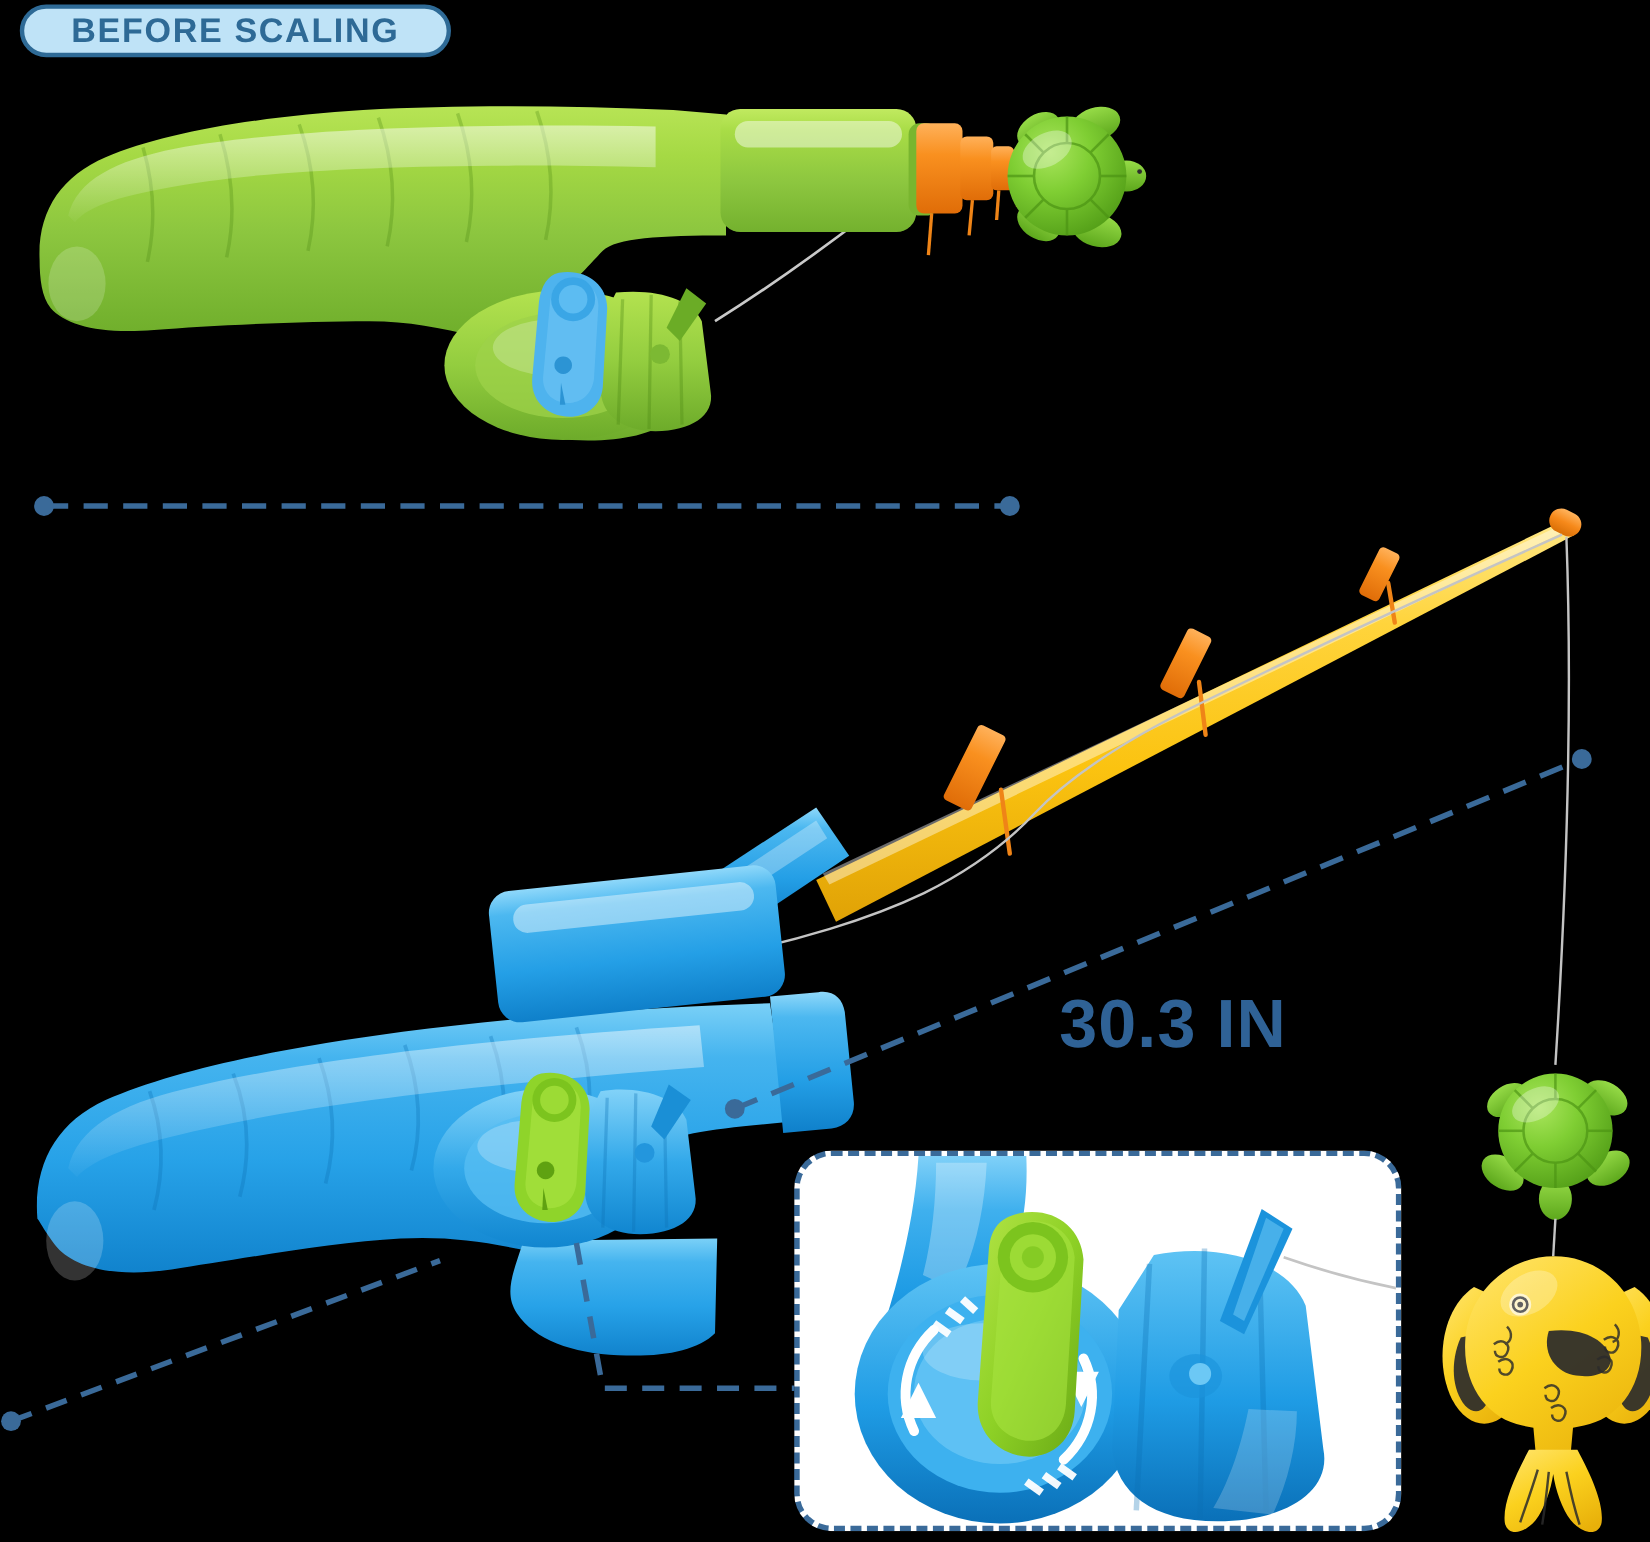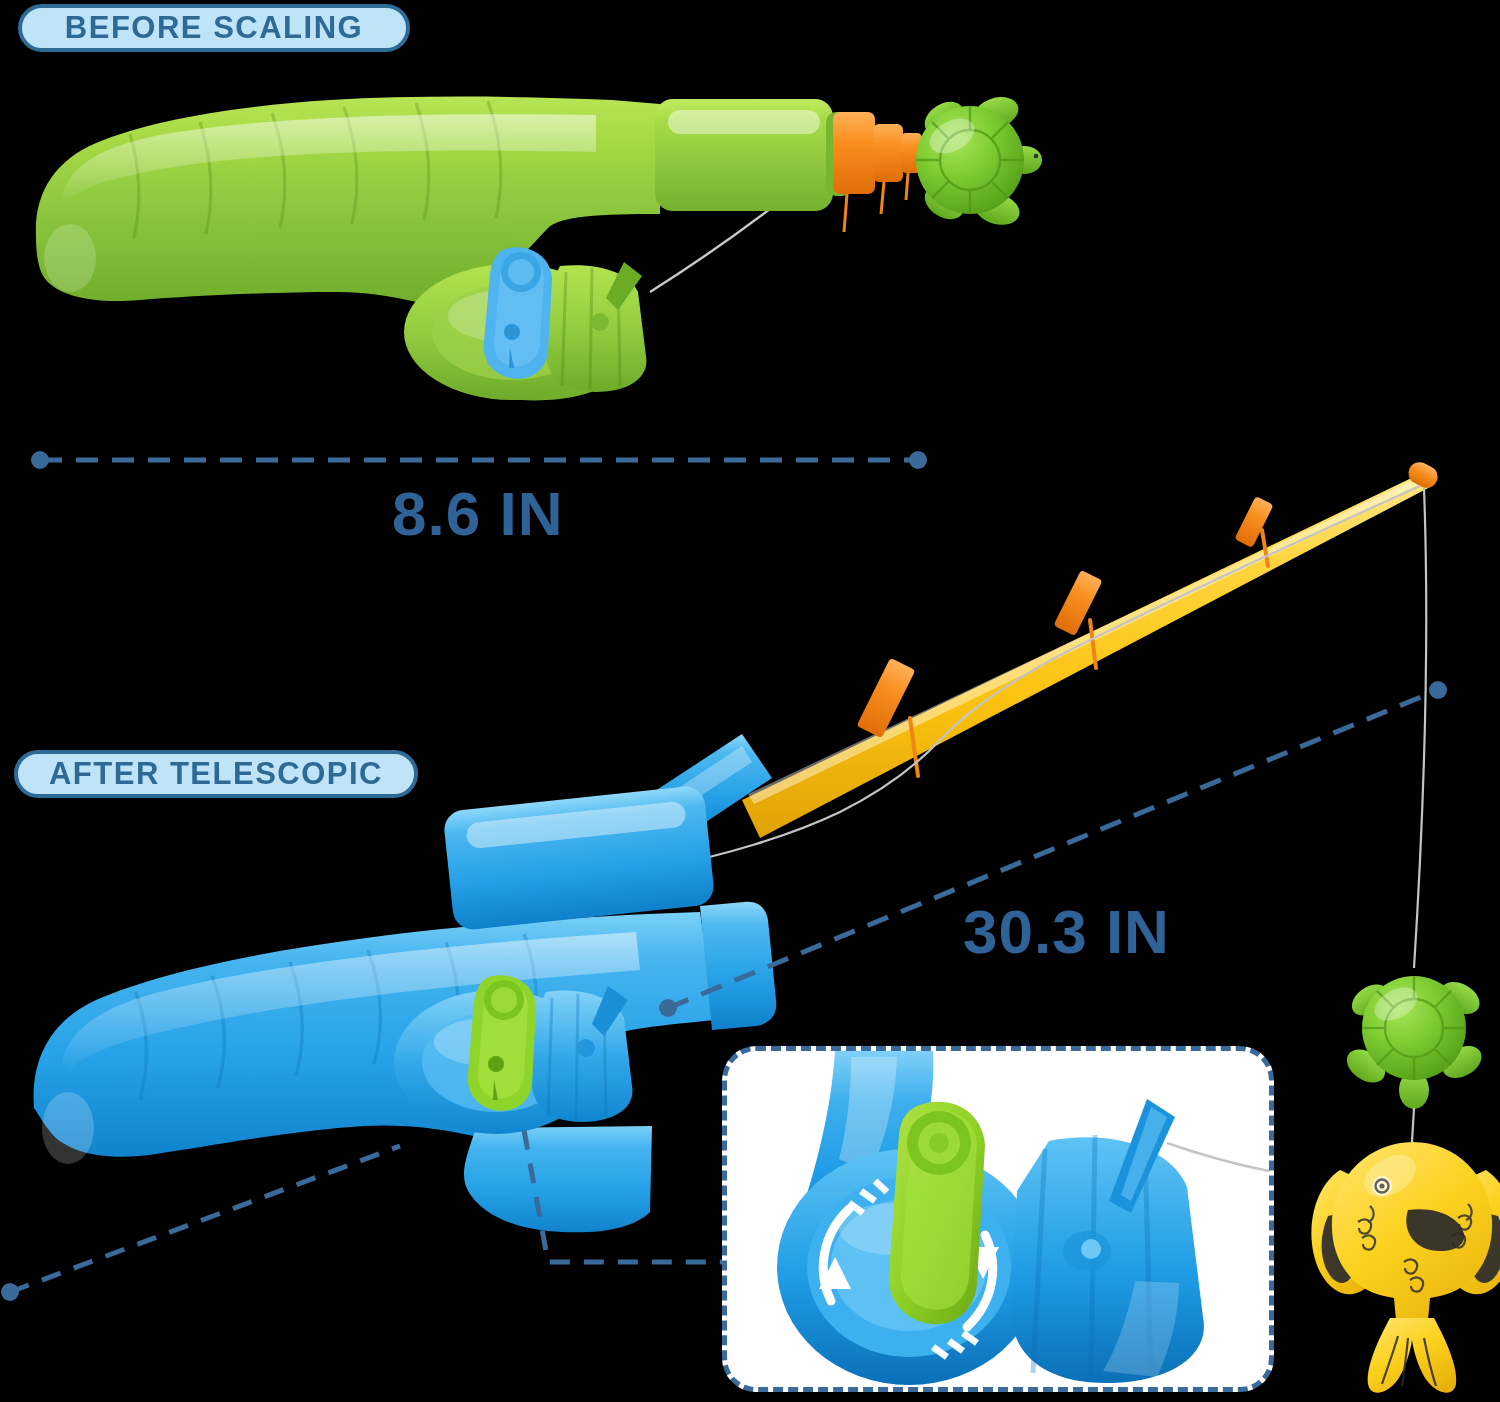--- a/index.html
+++ b/index.html
@@ -578,21 +578,17 @@
       <path d="M 424 56 L 440 66 L 404 150 L 394 144 Z" fill="#6cc8f5" opacity="0.55"></path>
 
       <path d="M 440 92 C 480 106 520 116 552 122" fill="none" stroke="#c4c4c4" stroke-width="2.4"></path>
     </svg>
   </div>
 
   <div class="badge" id="badge-before">
     <span>BEFORE SCALING</span>
   </div>
 
-  <div class="badge" id="badge-after">
-    <span>AFTER TELESCOPIC</span>
-  </div>
-
-  <div class="dim-text" id="dim-86">8.6 IN</div>
+
 
   <div class="dim-text" id="dim-172">30.3 IN</div>
 
 </div>
 
 </body></html>

